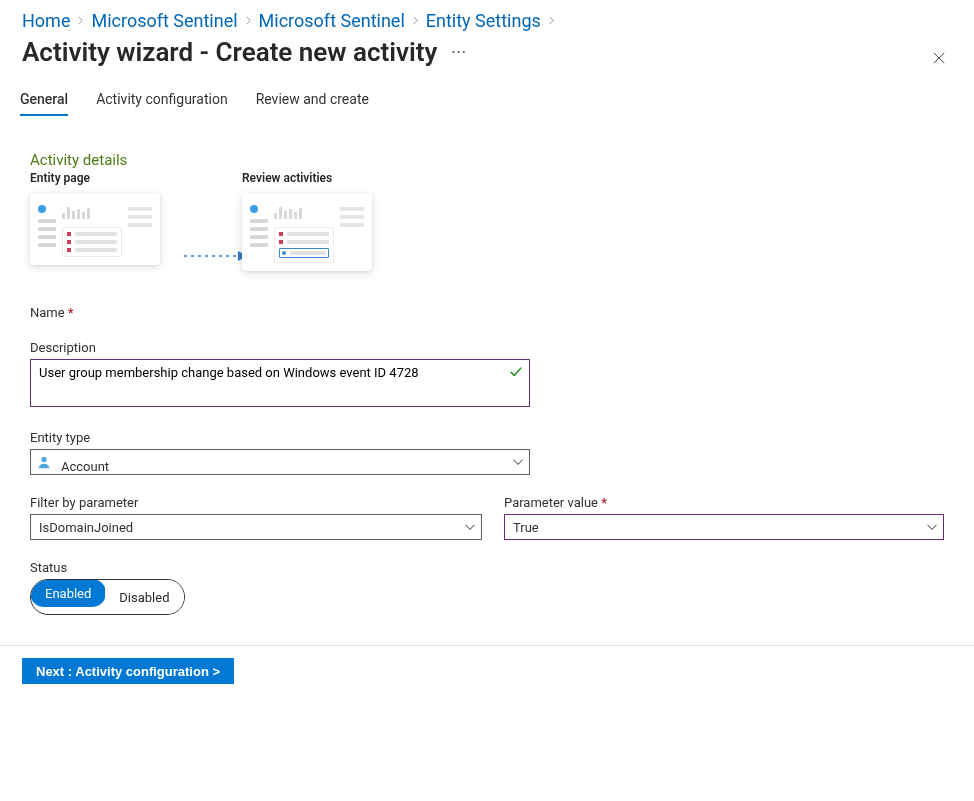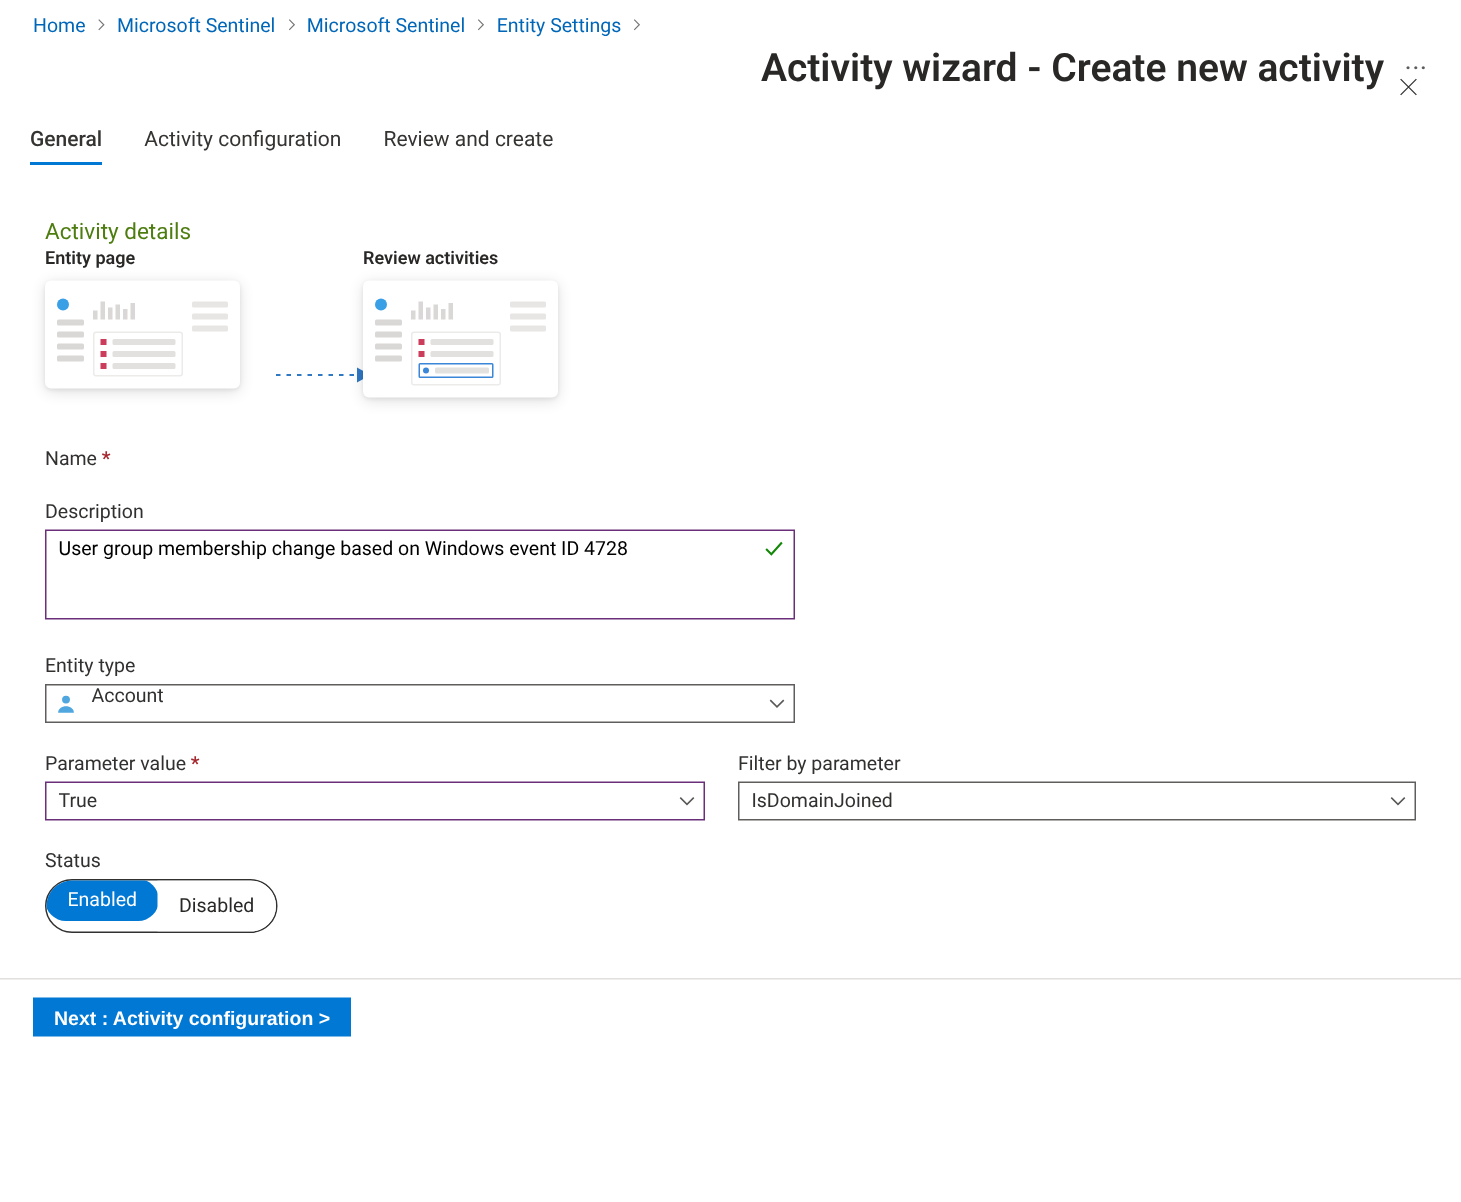--- a/index.html
+++ b/index.html
@@ -18,25 +18,25 @@
     color: var(--text);
     font-size: 13px;
     width: 974px;
     background: #fff;
     padding: 10px 22px 0 22px;
     position: relative;
   }
 
   
   .breadcrumb { display:flex; align-items:center; gap:6px; flex-wrap:wrap; margin-bottom: 6px; }
-  .breadcrumb a { color: var(--link); text-decoration:none; font-size:13px; }
+  .breadcrumb a { color: var(--link); text-decoration:none; font-size:18px; }
   .breadcrumb .chev { color:#787774; }
 
   
-  .title-row { display:flex; align-items:center; justify-content:flex-end; margin-bottom: 18px;}
+  .title-row { display:flex; align-items:center; justify-content:flex-start; margin-bottom: 18px;}
   .title-row h1 { font-size:26px; font-weight:600; margin:0; display:flex; align-items:center; gap:14px;}
   .title-row .dots { color:#5d5c5a; font-size:14px; letter-spacing:1px; cursor:pointer; }
   .close-btn { background:none; border:none; width:34px; height:34px; cursor:pointer; color:#333; position:absolute; right:18px; top:42px;}
   .close-btn svg { width:14px; height:14px; }
 
   
   .tabs { display:flex; gap:28px; border-bottom:none; margin-bottom: 36px; margin-left:-2px;}
   .tab { font-size:14px; padding:6px 0 8px 0; color:#353432; cursor:pointer; position:relative; }
   .tab.active { font-weight:500; }
   .tab.active::after { content:""; position:absolute; left:0; right:0; bottom:-1px; height:2px; background: var(--accent); }
@@ -93,21 +93,21 @@
     width:100%; height:26px;
     border:1px solid var(--border);
     color:#323130;
     font-family:inherit; font-size:13px;
     padding: 0 28px 0 8px;
     background:#fff;
   }
   .txt-input.validated, .textarea.validated { border-color: var(--purple); }
   .sel-input.validated { border-color: var(--purple); }
   .textarea {
-    width:100%; height:60px; resize:none;
+    width:100%; height:48px; resize:none;
     border:1px solid var(--border);
     font-family:inherit; font-size:13px;
     padding: 5px 28px 5px 8px;
     background:#fff;
   }
   .check-mark {
     position:absolute; right:7px; top:5px;
     color: var(--green);
   }
   .check-mark svg { width:14px; height:14px; display:block;}
@@ -299,58 +299,58 @@
 
   <div class="form-row">
     <label class="fld">Entity type</label>
     <div class="field-wrap">
       <span class="sel-icon">
         <svg viewBox="0 0 16 16">
             <circle cx="8" cy="5" r="3" fill="#50a7e0"></circle>
             <path d="M2 15c0-3.2 2.8-5 6-5s6 1.8 6 5" fill="#50a7e0"></path>
           </svg>
       </span>
-      <div class="sel-input with-icon" style="display:flex; align-items:flex-start; cursor:pointer;">
+      <div class="sel-input with-icon" style="display:flex; align-items:flex-end; cursor:pointer;">
         <span>Account</span>
       </div>
       <span class="sel-chevron">
         <svg viewBox="0 0 16 16">
             <path fill="none" stroke="currentColor" stroke-width="1.4" d="M2 5l6 6 6-6"></path>
           </svg>
       </span>
     </div>
   </div>
 
   <div class="form-row-wide">
+    <div class="form-row col-a">
+      <label class="fld">Filter by parameter</label>
+      <div class="field-wrap">
+        <div class="sel-input" style="display:flex; align-items:center; cursor:pointer;">
+          <span>IsDomainJoined</span>
+        </div>
+        <span class="sel-chevron">
+          <svg viewBox="0 0 16 16">
+              <path fill="none" stroke="currentColor" stroke-width="1.4" d="M2 5l6 6 6-6"></path>
+            </svg>
+        </span>
+      </div>
+    </div>
     <div class="form-row col-b">
       <label class="fld req">Parameter value</label>
       <div class="field-wrap">
         <div class="sel-input validated" style="display:flex; align-items:center; cursor:pointer;">
           <span>True</span>
         </div>
         <span class="sel-chevron">
           <svg viewBox="0 0 16 16">
               <path fill="none" stroke="currentColor" stroke-width="1.4" d="M2 5l6 6 6-6"></path>
             </svg>
         </span>
       </div>
     </div>
-    <div class="form-row col-a">
-      <label class="fld">Filter by parameter</label>
-      <div class="field-wrap">
-        <div class="sel-input" style="display:flex; align-items:center; cursor:pointer;">
-          <span>IsDomainJoined</span>
-        </div>
-        <span class="sel-chevron">
-          <svg viewBox="0 0 16 16">
-              <path fill="none" stroke="currentColor" stroke-width="1.4" d="M2 5l6 6 6-6"></path>
-            </svg>
-        </span>
-      </div>
-    </div>
   </div>
 
   <div class="form-row">
     <label class="fld">Status</label>
     <div class="pill-group">
       <div class="pill active">Enabled</div>
       <div class="pill">Disabled</div>
     </div>
   </div>
 

